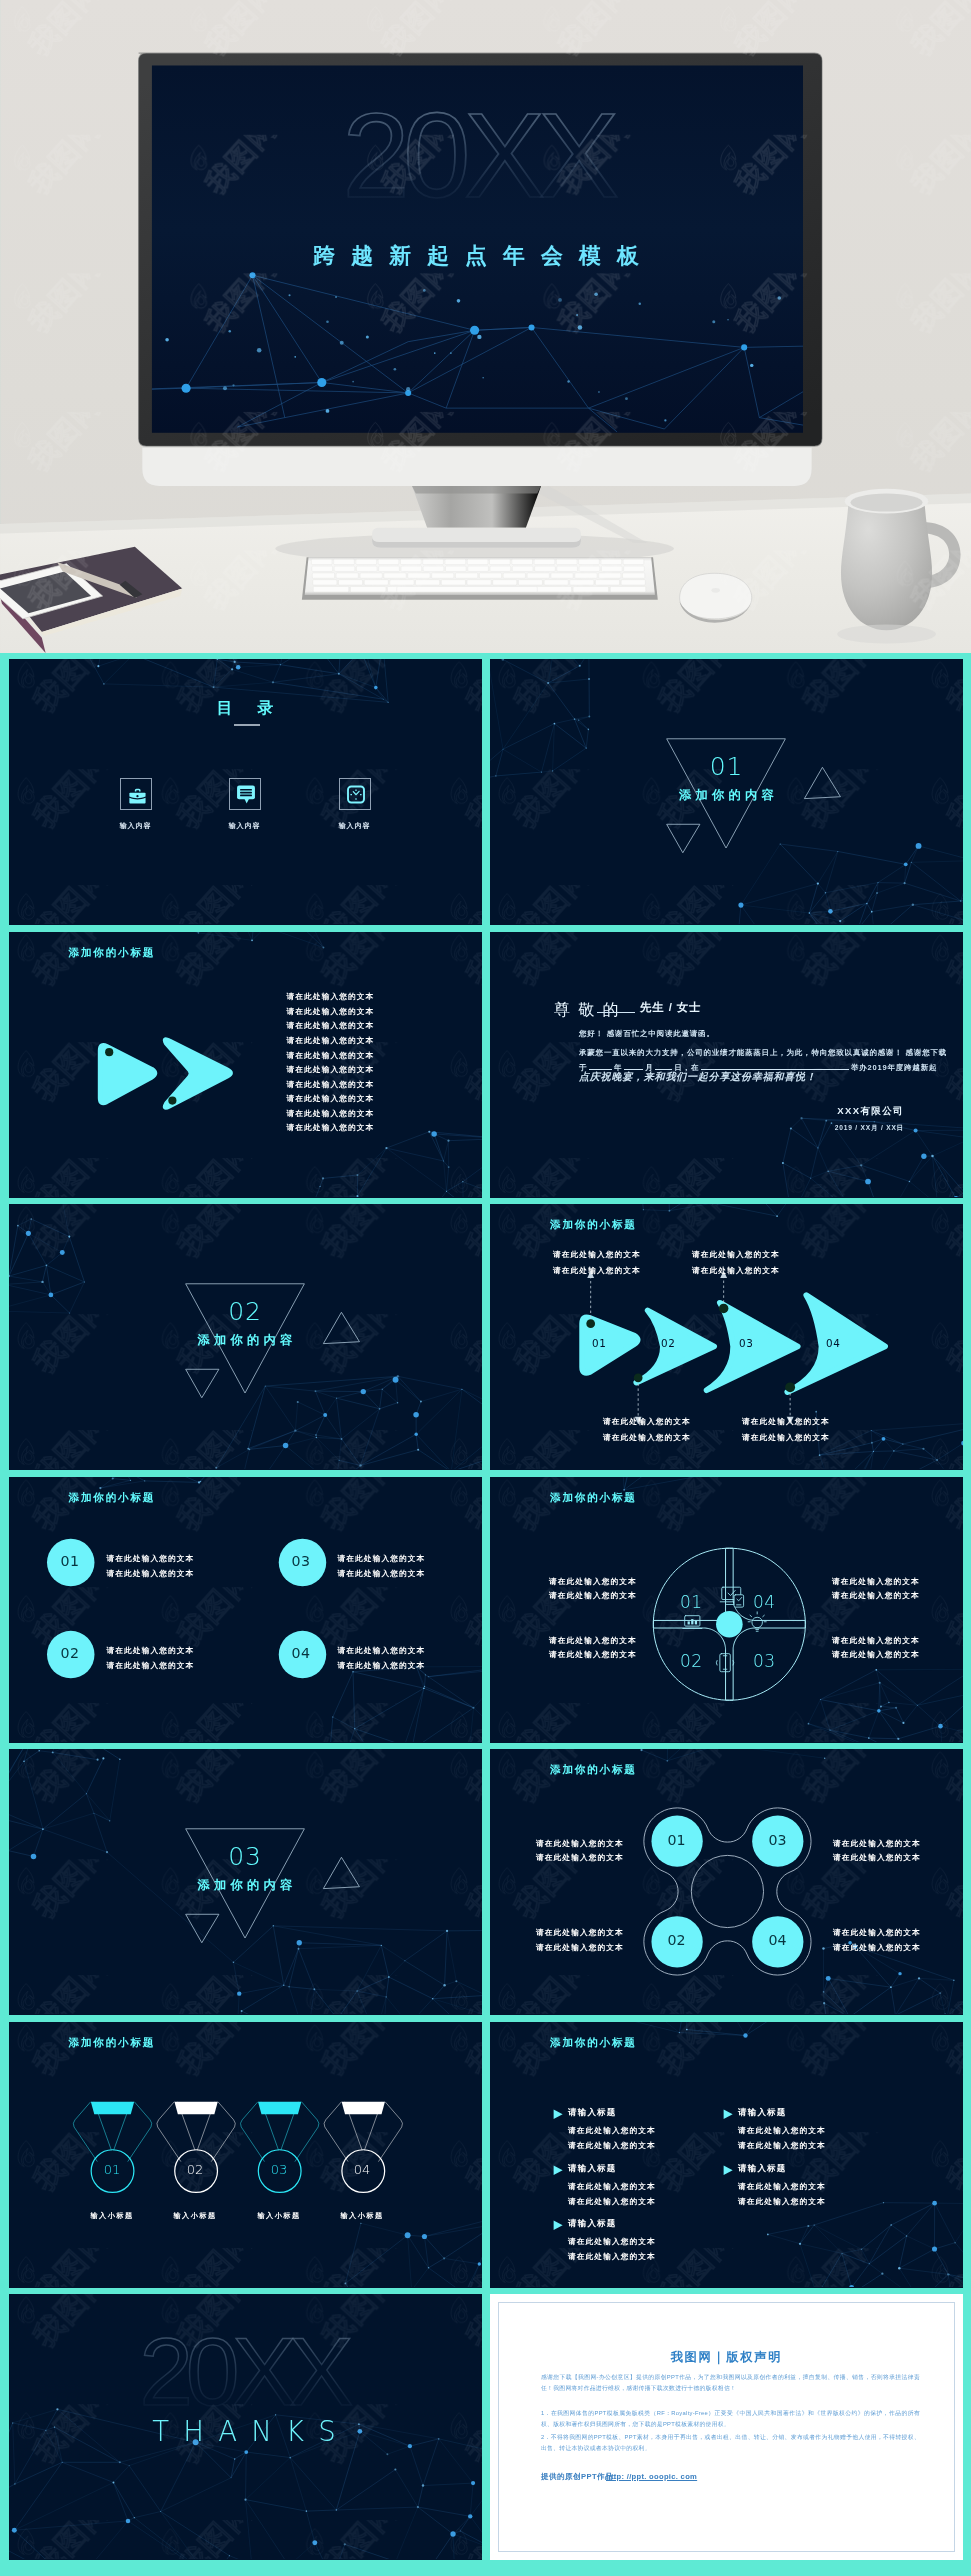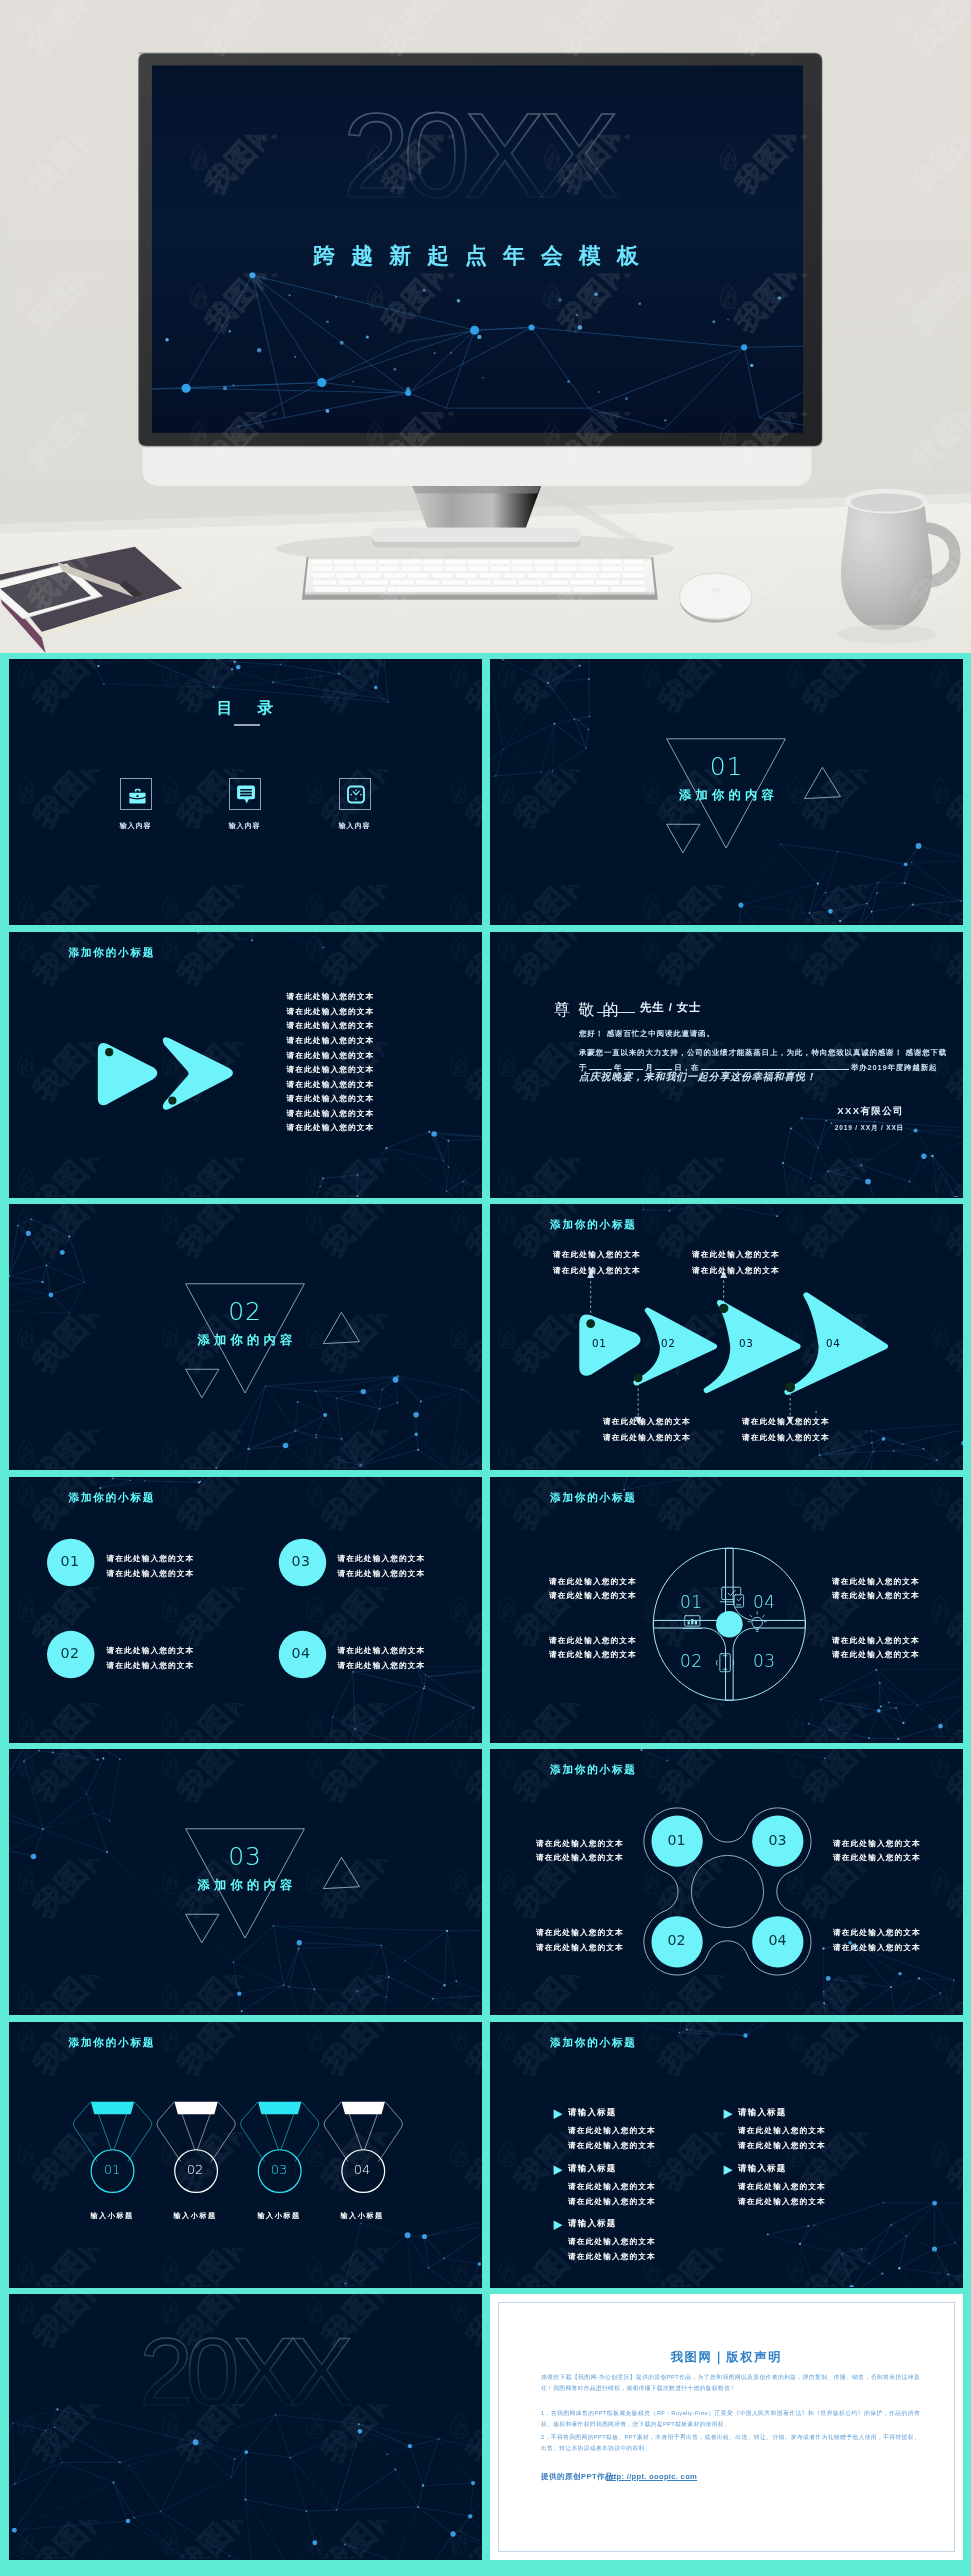--- a/index.html
+++ b/index.html
@@ -2321,20 +2321,21 @@
         <svg class="fill" width="473" height="265" viewBox="0 0 498 279">
           <defs>
             <linearGradient id="yg13" x1="0" y1="0" x2="0" y2="1">
               <stop offset="0" stop-color="#97adc2" stop-opacity=".5"></stop>
               <stop offset=".6" stop-color="#64809e" stop-opacity=".22"></stop>
               <stop offset="1" stop-color="#33496a" stop-opacity="0"></stop>
             </linearGradient>
           </defs>
           <text x="246" y="117" text-anchor="middle" font-size="102" font-weight="300" letter-spacing="-8" fill="none" stroke="url(#yg13)" stroke-width="1.5" font-family="sans-serif">20XX</text>
         </svg>
+        <div style="position:absolute;left:0;top:121px;width:473px;text-align:center;color:#6ef3fb;font-size:27.5px;letter-spacing:14.2px;font-weight:300;text-indent:12.3px;font-family:'DejaVu Sans',sans-serif;">THANKS</div>
       </div>
 <div class="slide white" style="left:490px;top:2294px;">
         <div style="position:absolute;left:7.6px;top:7.6px;right:7.6px;bottom:7.6px;border:0.9px solid #c5d6e6;"></div>
         <div style="position:absolute;left:0;top:55px;width:473px;text-align:center;color:#2f80c6;font-size:12.3px;font-weight:bold;letter-spacing:1.7px;">我图网｜版权声明</div>
         <div style="position:absolute;left:51px;top:78px;width:379px;color:#5a9ad3;font-size:5.8px;line-height:11.4px;letter-spacing:0.3px;text-align:justify;">感谢您下载【我图网-办公创意区】提供的原创PPT作品，为了您和我图网以及原创作者的利益，擅自复制、传播、销售，否则将承担法律责任！我图网将对作品进行维权，感谢传播下载次数进行十德的版权相信！</div>
         <div style="position:absolute;left:51px;top:114px;width:379px;color:#5a9ad3;font-size:5.8px;line-height:11.4px;letter-spacing:0.3px;text-align:justify;">1．在我图网体售的PPT模板属免版税类（RF：Royalty-Free）正受受《中国人民共和国著作法》和《世界版权公约》的保护，作品的所有权、版权和著作权归我图网所有，您下载的是PPT模板素材的使用权。</div>
         <div style="position:absolute;left:51px;top:138px;width:379px;color:#5a9ad3;font-size:5.8px;line-height:11.4px;letter-spacing:0.3px;text-align:justify;">2．不得将我图网的PPT模板、PPT素材，本身用于再出售，或者出租、出借、转让、分销、发布或者作为礼物赠予他人使用，不得转授权、出售、转让本协议或者本协议中的权利。</div>
         <div style="position:absolute;left:51px;top:178px;color:#3a7fc0;font-size:7.6px;font-weight:bold;letter-spacing:0.4px;">提供的原创PPT作品:</div>
         <div style="position:absolute;left:116px;top:178px;color:#3a7fc0;font-size:7.6px;font-weight:bold;letter-spacing:0.3px;text-decoration:underline;">http: //ppt. ooopic. com</div>
       </div>

